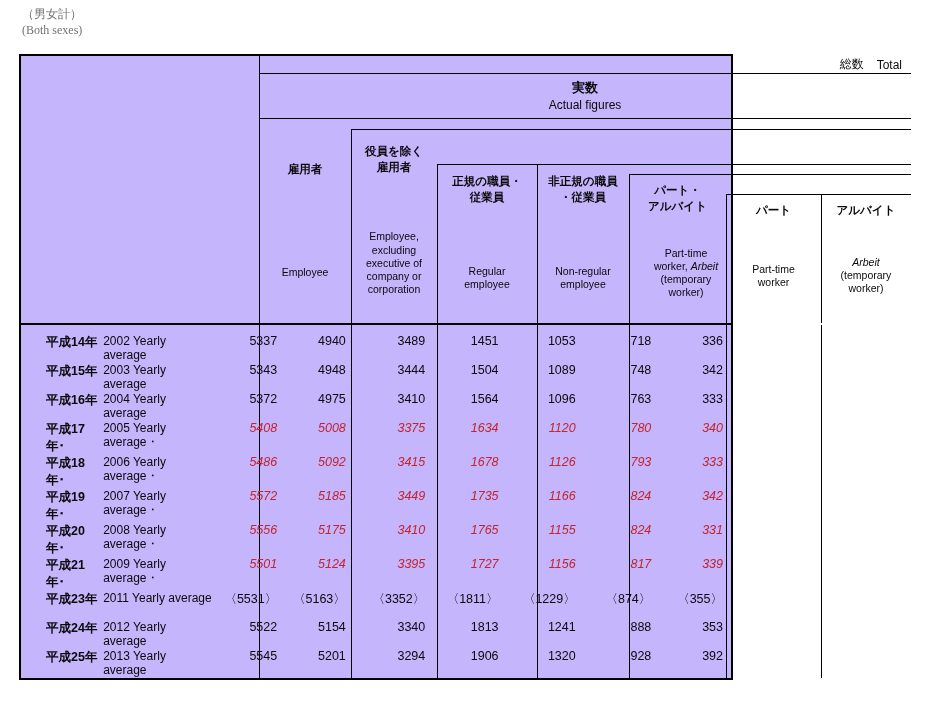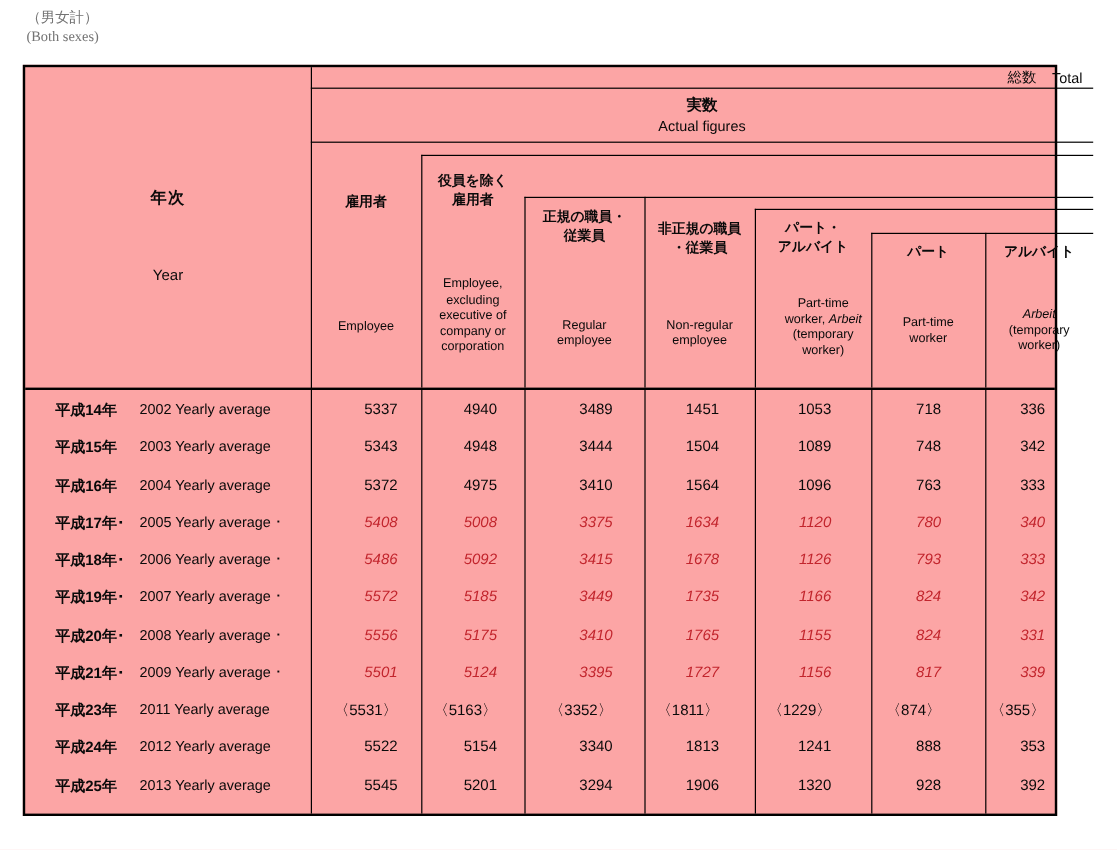--- a/index.html
+++ b/index.html
@@ -1,41 +1,41 @@
 <!DOCTYPE html>
 <html style="--red: #c2252d; --logo: #a1a1a1;"><head>
 <meta charset="utf-8">
 <style>
   *{margin:0;padding:0;box-sizing:border-box}
   html,body{background:#fff}
   .canvas{position:relative;width:931px;height:708px;background:#fff;
     font-family:"Liberation Sans","DejaVu Sans",sans-serif;color:#0a0a0a;overflow:hidden}
   .toplabels{position:absolute;left:22px;top:6px;
     font-family:"Liberation Serif","DejaVu Serif",serif;font-size:12px;line-height:1.35;color:#737373}
-  .tablebox{position:absolute;left:19px;top:54px;width:862px;height:626px;border:2px solid #000;background:#fca5a5}
+  .tablebox{position:absolute;left:19px;top:54px;width:714px;height:626px;border:2px solid #000;background:#c4b5fd}
   .vl{position:absolute;width:1px;background:#000}
   .hl{position:absolute;height:1px;background:#000;right:0}
   .year-sep{left:238px;top:0;bottom:0}
   .total-strip{position:absolute;left:238px;top:0;width:652px;height:18px;border-bottom:1px solid #000;
     display:flex;justify-content:flex-end;align-items:center;gap:13px;padding-right:9px;font-size:12px}
   .actual-strip{position:absolute;left:238px;top:18px;width:652px;height:45px;border-bottom:1px solid #000;text-align:center}
   .actual-strip .jp{font-size:13px;font-weight:600;margin-top:5px}
   .actual-strip .en{font-size:12px;margin-top:1px}
   .yearhead{position:absolute;left:0;top:0;width:238px;height:267px}
   .yearhead .jp{position:absolute;top:100px;left:0;right:0;text-align:center;font-size:13.5px;font-weight:600;letter-spacing:1px}
   .yearhead .en{position:absolute;top:166px;left:0;right:0;text-align:center;font-size:12.5px}
   .hcols{position:absolute;left:238px;top:63px;width:652px;height:204px}
   .colhead{position:absolute;text-align:center}
   .colhead .jp{font-size:11.5px;font-weight:600;line-height:1.4;white-space:pre-line}
   .colhead .en{position:absolute;left:3px;right:3px;font-size:10.5px;line-height:1.25;white-space:pre-line}
   .em{font-style:italic;}
   .c0{left:0;top:0;width:92px;height:204px;padding-top:42px}
   .c1{left:92px;top:10px;width:86px;height:194px;padding-top:14px}
   .c2{left:178px;top:45px;width:100px;height:159px;padding-top:9px}
-  .c3{left:278px;top:45px;width:92px;height:159px;padding-top:19px}
+  .c3{left:278px;top:45px;width:92px;height:159px;padding-top:9px}
   .c4{left:370px;top:55px;width:97px;height:149px;padding-top:8px}
   .c5{left:467px;top:75px;width:95px;height:129px;padding-top:8px}
   .c6{left:562px;top:75px;width:90px;height:129px;padding-top:8px}
   .c0 .en{bottom:44px}
   .c1 .en{bottom:27px}
   .c2 .en{bottom:32px}
   .c3 .en{bottom:32px}
   .c4 .en{bottom:24px;left:24px;right:7px}
   .c5 .en{bottom:34px}
   .c6 .en{bottom:28px;left:7px;right:7px}
@@ -69,24 +69,20 @@
     <div class="total-strip">
       <span>総数</span>
       <span>Total</span>
     </div>
 
     <div class="actual-strip">
       <div class="jp">実数</div>
       <div class="en">Actual figures</div>
     </div>
 
-    <div class="yearhead">
-      <div class="jp">年次</div>
-      <div class="en">Year</div>
-    </div>
 
     <div class="hcols">
 
       <div class="hl" style="top:10px;left:92px"></div>
       <div class="hl" style="top:45px;left:178px"></div>
       <div class="hl" style="top:55px;left:370px"></div>
       <div class="hl" style="top:75px;left:467px"></div>
 
       <div class="vl" style="left:92px;top:10px;bottom:0"></div>
       <div class="vl" style="left:178px;top:45px;bottom:0"></div>

